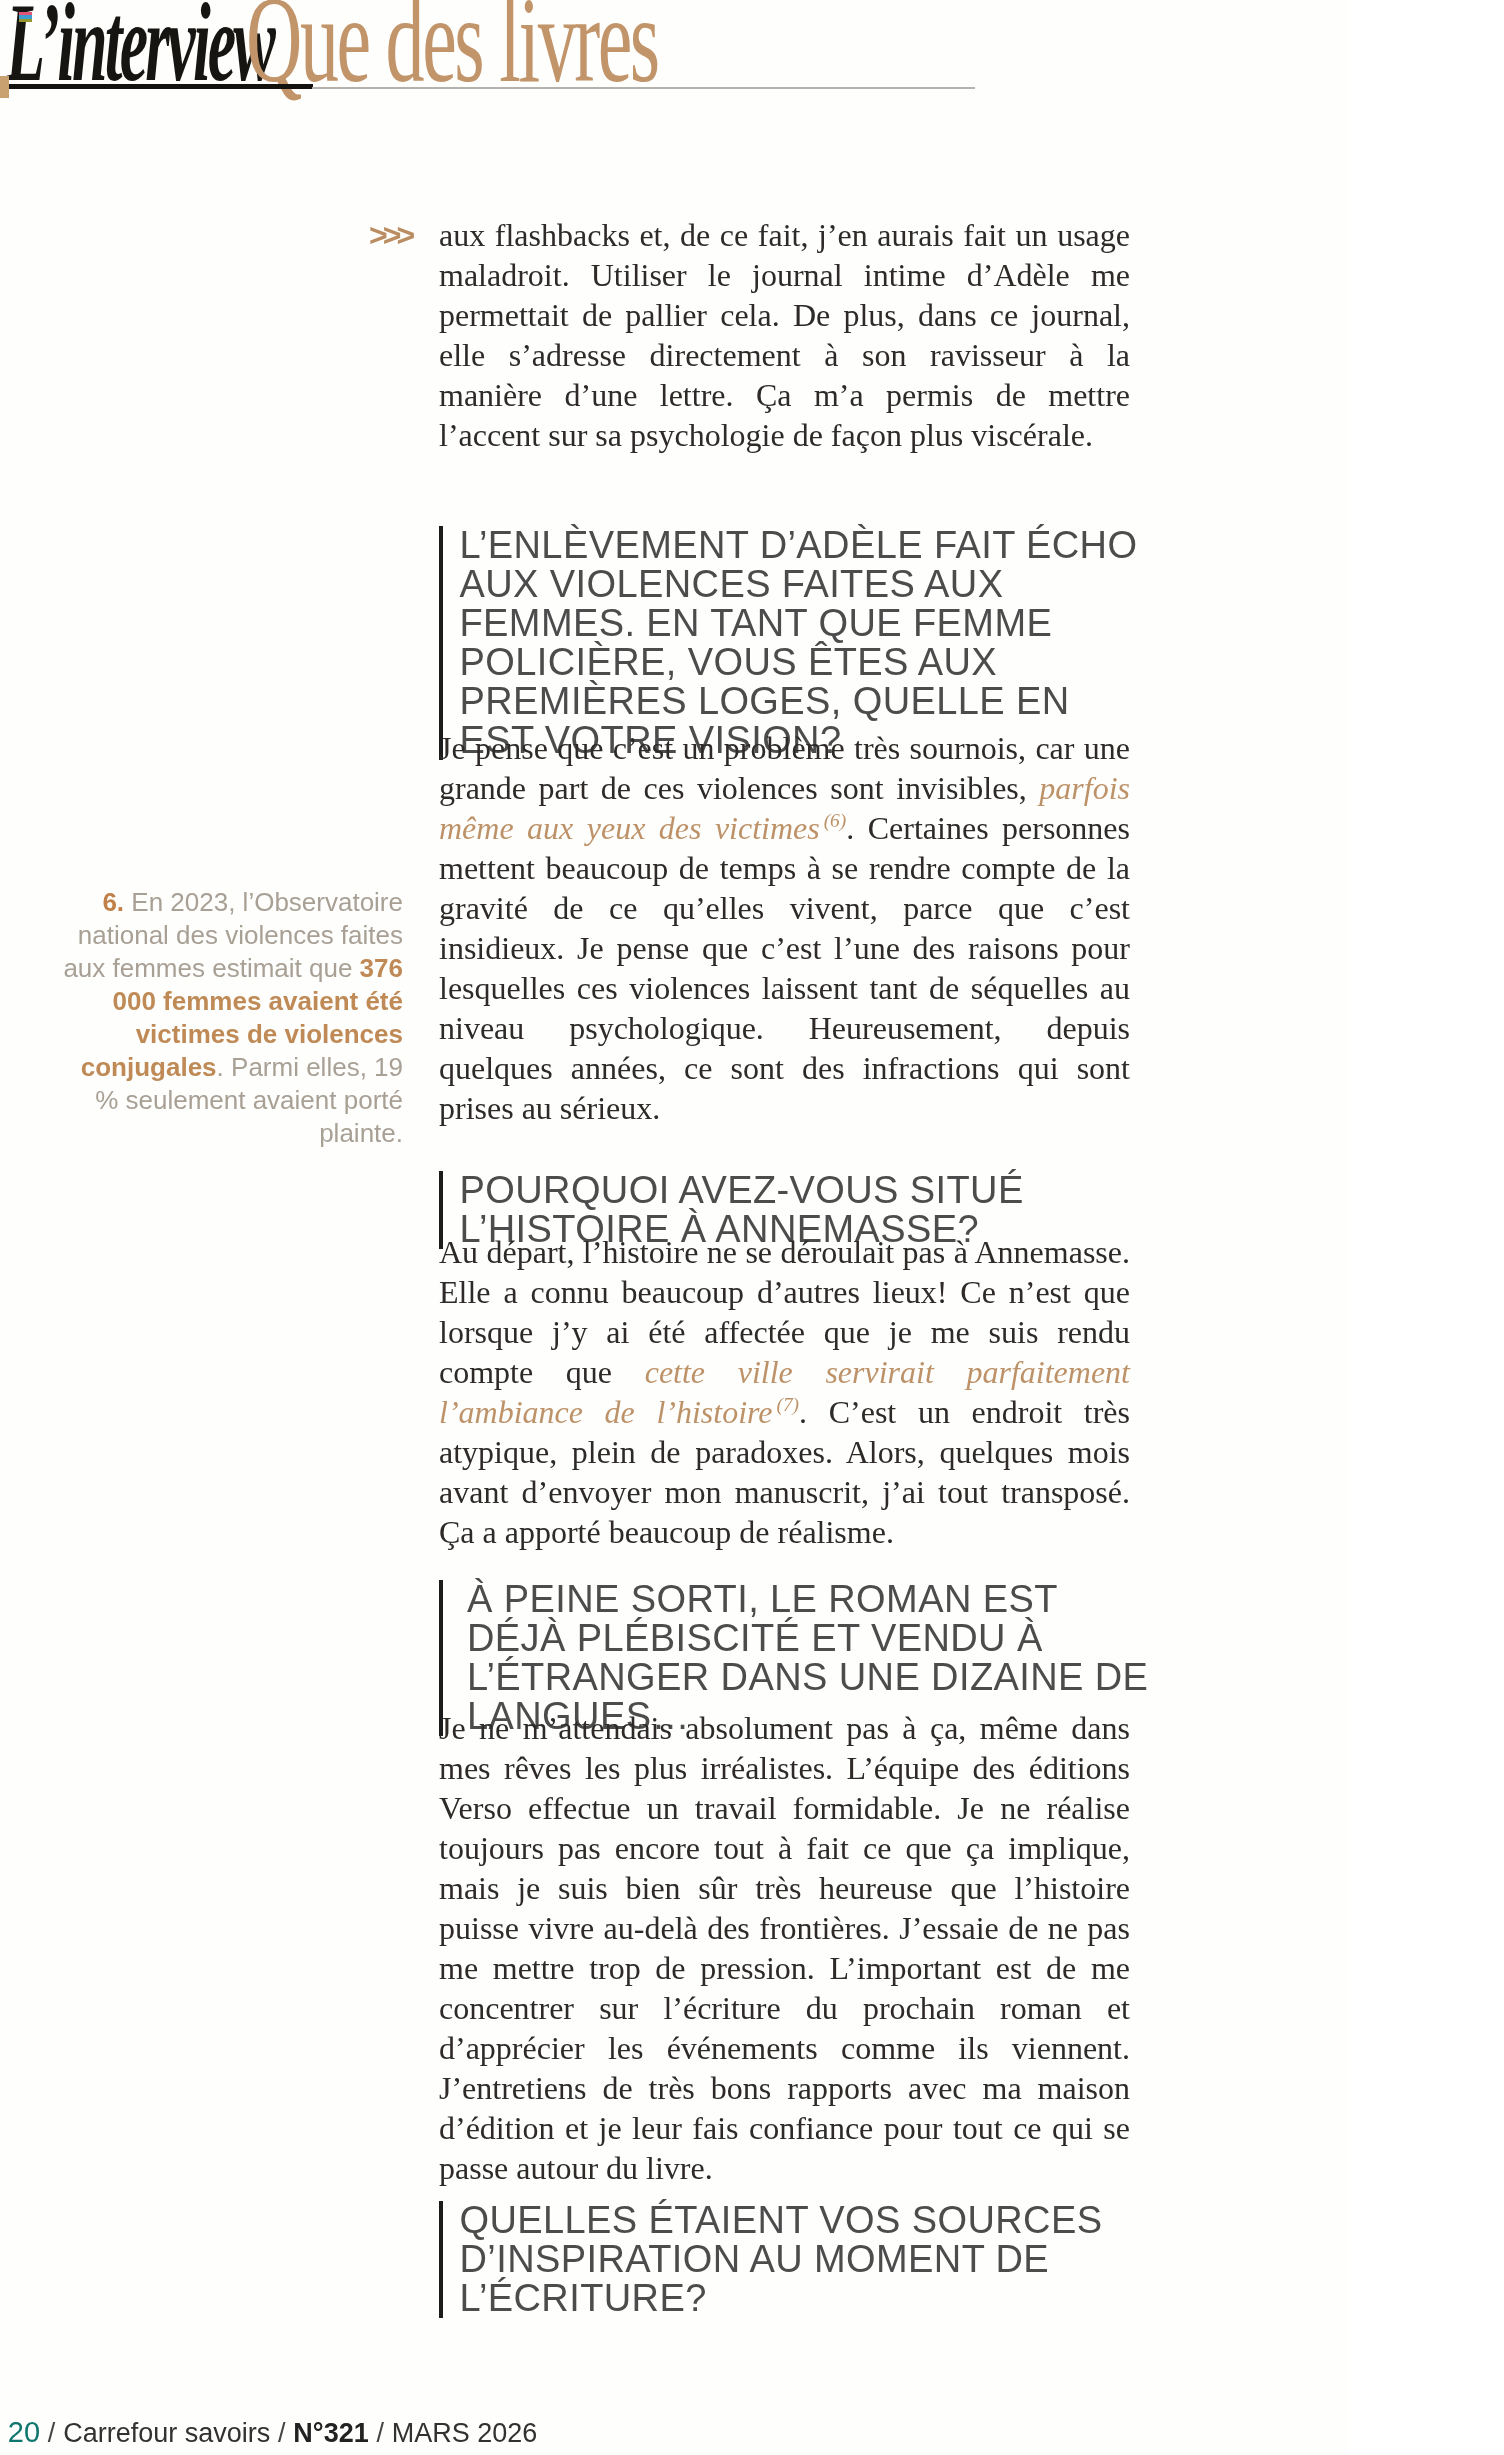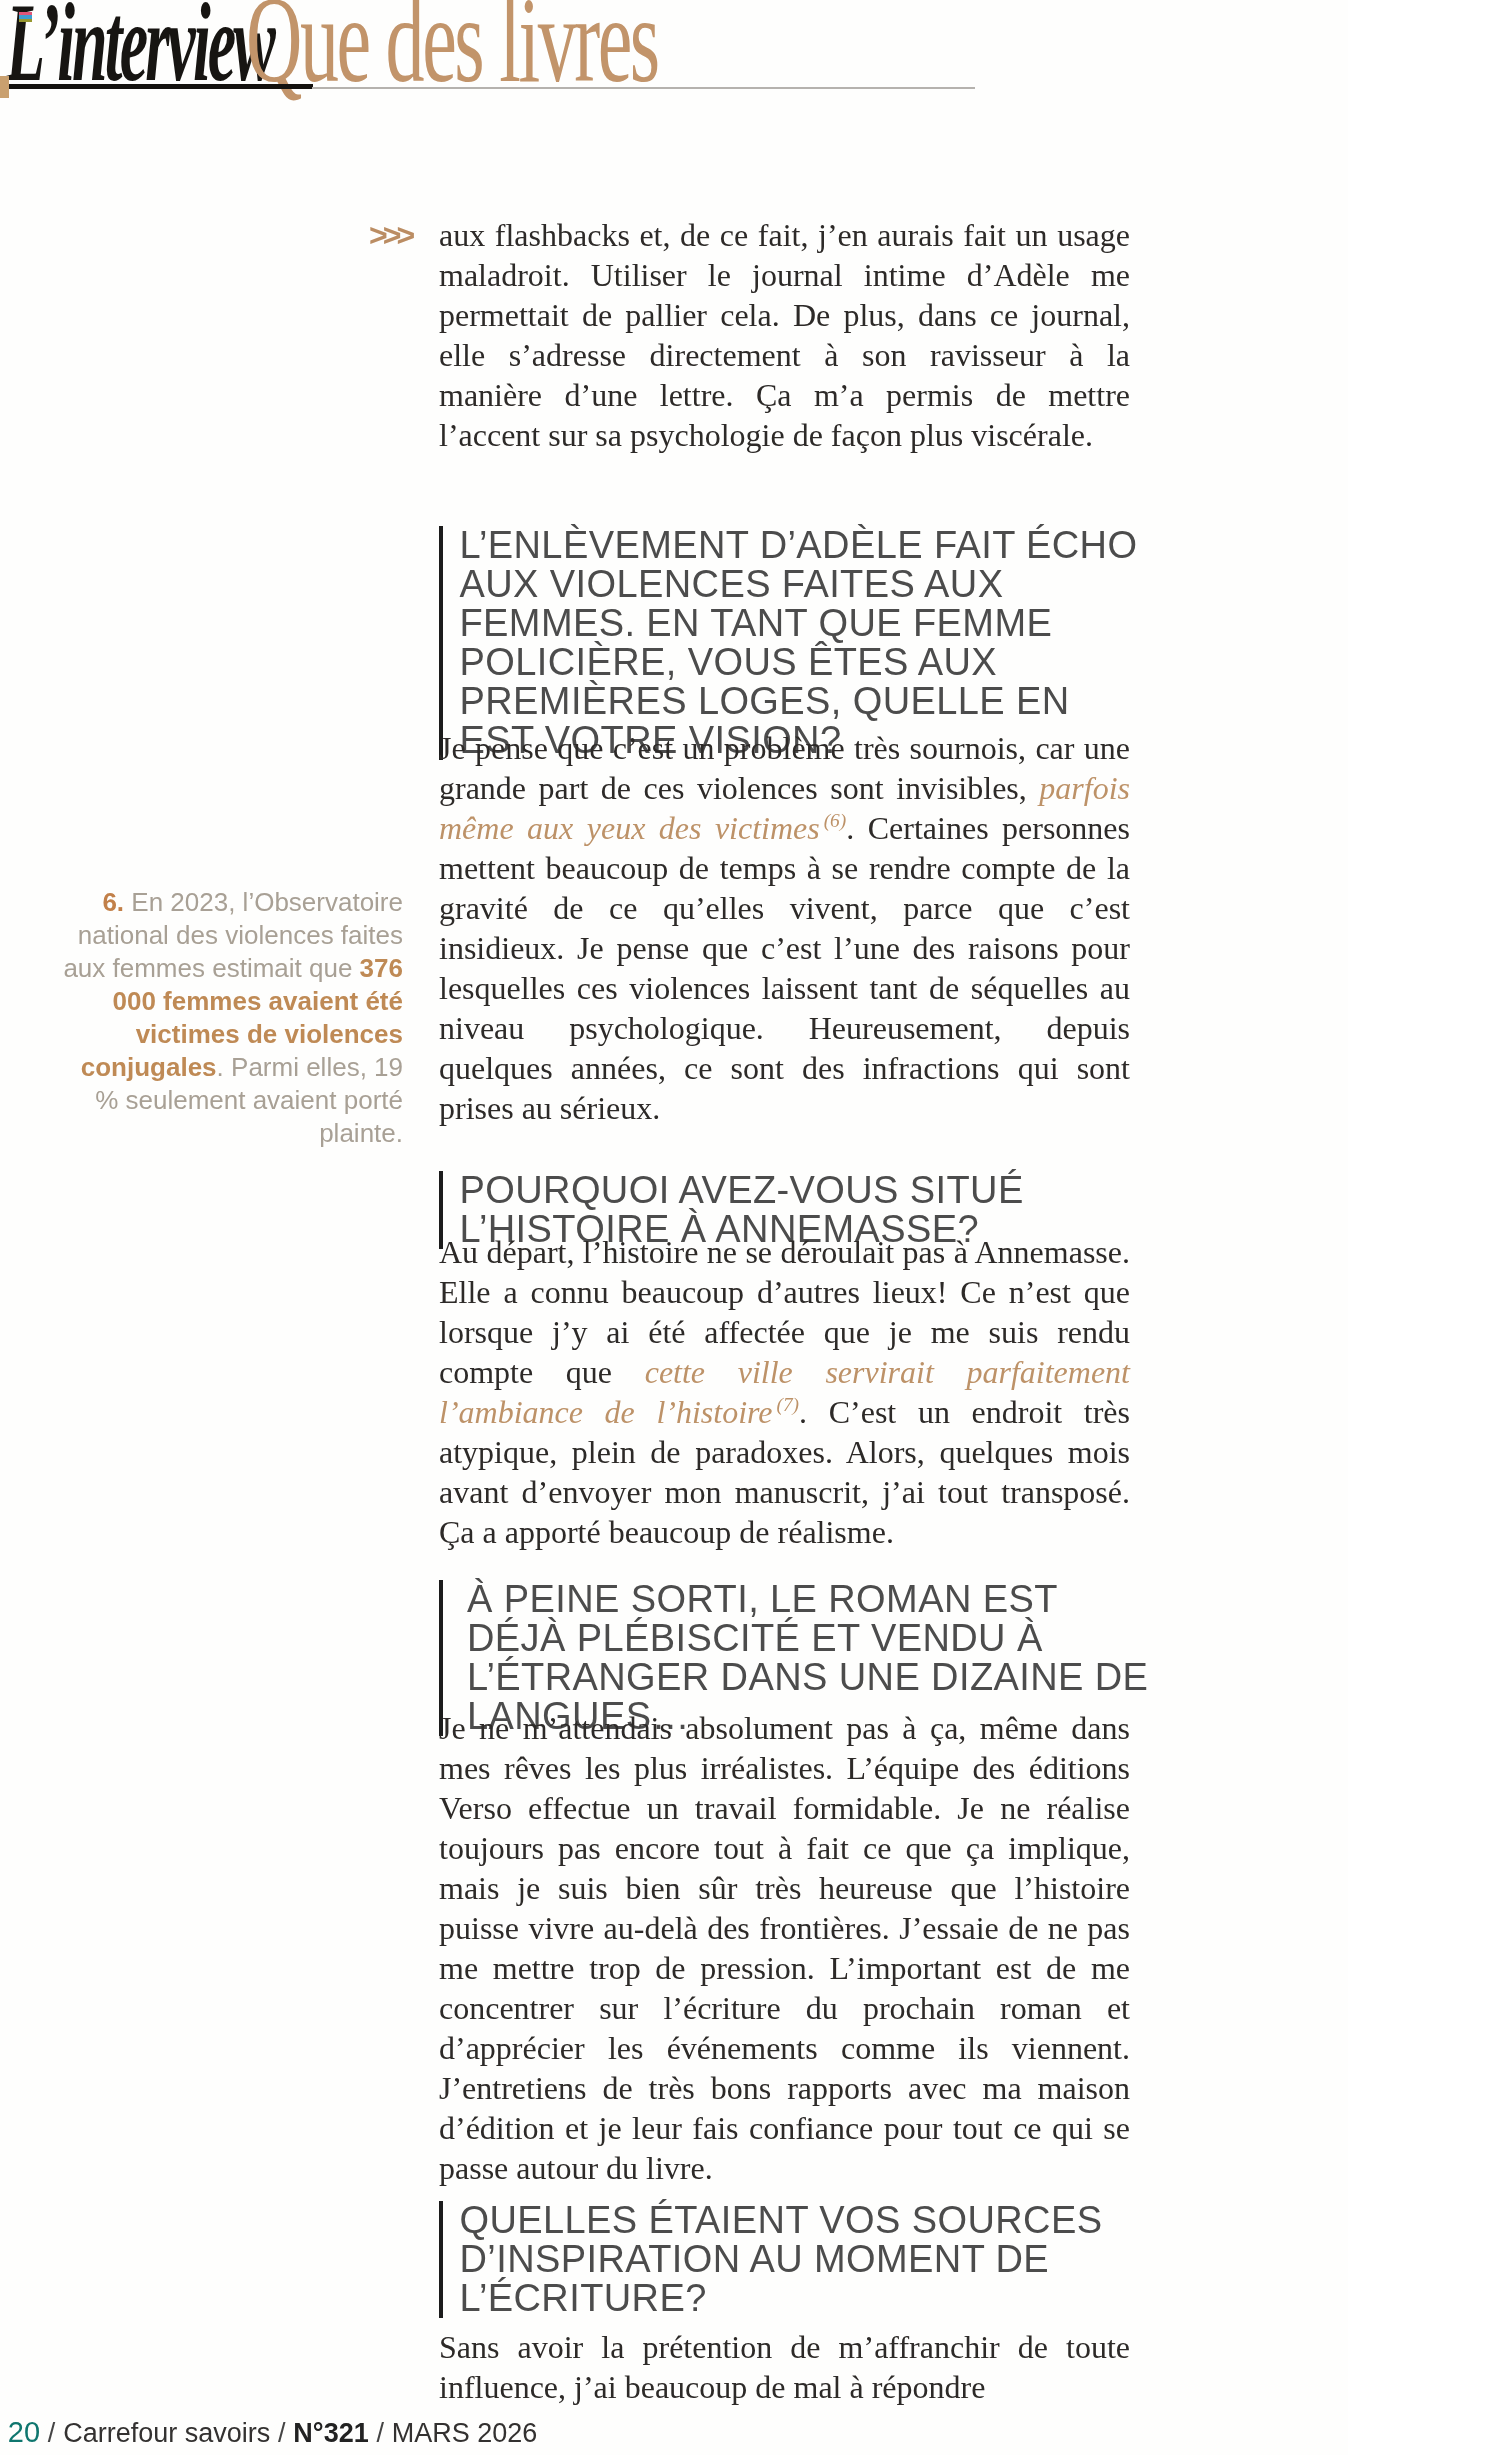--- a/index.html
+++ b/index.html
@@ -122,23 +122,20 @@
   </section>
 
   <section class="col a3" style="position:absolute;">
     <p class="body-text">Je ne m’attendais absolument pas à ça, même dans mes rêves les plus irréalistes. L’équipe des éditions Verso effectue un travail formidable. Je ne réalise toujours pas encore tout à fait ce que ça implique, mais je suis bien sûr très heureuse que l’histoire puisse vivre au-delà des frontières. J’essaie de ne pas me mettre trop de pression. L’important est de me concentrer sur l’écriture du prochain roman et d’apprécier les événements comme ils viennent. J’entretiens de très bons rapports avec ma maison d’édition et je leur fais confiance pour tout ce qui se passe autour du livre.</p>
   </section>
 
   <section class="col question q4" style="position:absolute;">
     <p>QUELLES ÉTAIENT VOS SOURCES D’INSPIRATION AU MOMENT DE L’ÉCRITURE?</p>
   </section>
 
-  <section class="col a4" style="position:absolute;">
-    <p class="body-text">Sans avoir la prétention de m’affranchir de toute influence, j’ai beaucoup de mal à répondre</p>
-  </section>
 
   <aside class="note note-6"><span class="num">6.</span><span> En 2023, l’Observatoire national des violences faites aux femmes estimait que </span><strong>376 000 femmes avaient été victimes de violences conjugales</strong><span>. Parmi elles, 19 % seulement avaient porté plainte.</span></aside>
 
 
   <footer class="footer"><strong class="page-num">20</strong><span class="sep">/</span><span>Carrefour savoirs</span><span class="sep">/</span><strong class="issue">N°321</strong><span class="sep">/</span><span>MARS 2026</span></footer>
 
 </div>
 
 
 </body></html>

